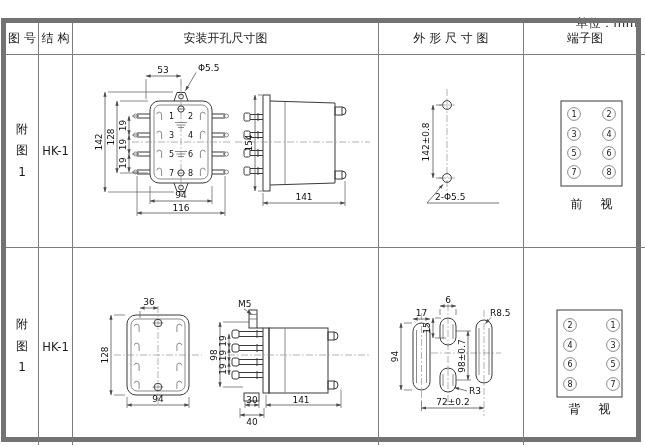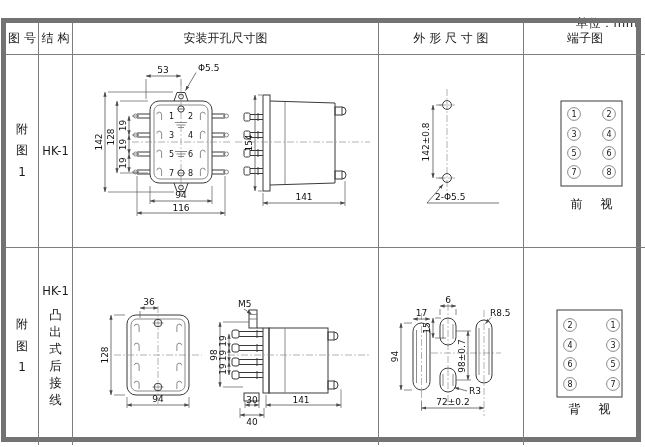--- a/index.html
+++ b/index.html
@@ -211,21 +211,20 @@
       <text class="cnum" x="85" y="119.8">8</text>
       <text class="vlabel" x="71" y="153">前 视</text>
     </svg>
   </div>
 
   <div class="cell rw-last figcell">
     <div class="vtxt">附图1</div>
   </div>
   <div class="cell rw-last structcell">
     <div class="model">HK-1</div>
-    <div class="vtxt2">凸出式后接线</div>
   </div>
 
   <div class="cell rw-last">
     <svg width="305" height="196" viewBox="0 0 305 196">
       <g>
         <rect class="ln" x="54" y="67" width="62" height="80" rx="9"></rect>
         <rect class="tn" x="58" y="71" width="54" height="72" rx="6"></rect>
         <line class="cl" x1="85" y1="58" x2="85" y2="158"></line>
         <line class="cl" x1="41" y1="107" x2="129" y2="107"></line>
         <circle class="ln" cx="85" cy="75" r="3.8"></circle>

